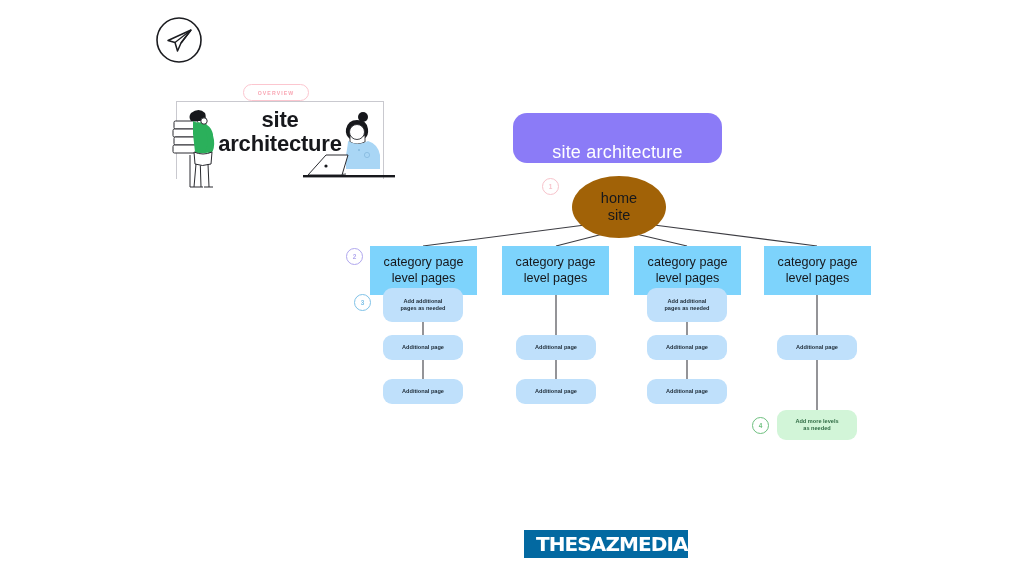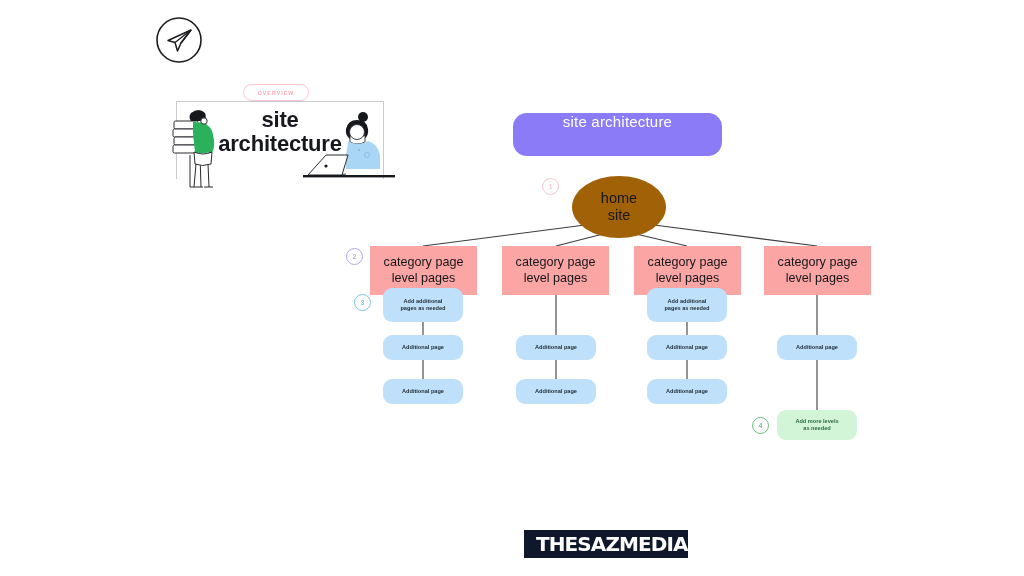--- a/index.html
+++ b/index.html
@@ -28,40 +28,40 @@
   }
   .board-title{
     position:absolute;left:176px;top:108px;width:208px;
     text-align:center;font-weight:700;font-size:22px;line-height:24px;
     color:#17181c;letter-spacing:-.2px;
   }
   .illus{position:absolute;left:160px;top:95px;width:240px;height:95px;}
 
   
   .title-pill{
-    position:absolute;left:513px;top:113px;width:209px;height:43px;
+    position:absolute;left:513px;top:113px;width:209px;height:50px;
     background:#8b7bf7;border-radius:14px;
-    display:flex;align-items:flex-start;justify-content:center;
-    color:#ffffff;font-size:15px;letter-spacing:.2px;
+    display:flex;align-items:flex-end;justify-content:center;
+    color:#ffffff;font-size:18px;letter-spacing:.2px;
   }
 
   
   .wires{position:absolute;left:0;top:0;width:1024px;height:576px;pointer-events:none;}
 
   
   .home-node{
     position:absolute;left:572px;top:176px;width:94px;height:62px;
     background:#a16207;border-radius:50%;
     display:flex;flex-direction:column;align-items:center;justify-content:center;
     font-size:14.5px;color:#17181c;line-height:17px;
   }
 
   
   .cat-box{
-    position:absolute;width:107px;height:49px;background:#fca5a5;
+    position:absolute;width:107px;height:49px;background:#7dd3fc;
     display:flex;flex-direction:column;align-items:center;justify-content:center;
     font-size:12.6px;color:#16171b;line-height:15.5px;text-align:center;
   }
 
   
   .blue-box{
     position:absolute;background:#bfe0fb;border-radius:9px;
     display:flex;flex-direction:column;align-items:center;justify-content:center;
     font-size:5.6px;color:#22303c;line-height:7.4px;text-align:center;font-weight:600;
   }
@@ -78,21 +78,21 @@
     font-size:6.4px;font-weight:600;background:#fff;
   }
   .m-pink{color:#f7c3cb;}
   .m-purple{color:#b0a7ee;}
   .m-blue{color:#7fc2e8;}
   .m-green{color:#6ec07f;}
 
   
   .footer-logo{
     position:absolute;left:524px;top:530px;width:164px;height:28px;
-    background:#0f172a;display:flex;align-items:center;gap:5px;padding:0 7px;
+    background:#0369a1;display:flex;align-items:center;gap:5px;padding:0 7px;
     box-sizing:border-box;
   }
   .footer-word{
     color:#ffffff;font-size:20px;font-weight:700;letter-spacing:-.9px;
     font-family:"DejaVu Sans", sans-serif;line-height:1;
   }
 </style>
 </head>
 <body>
 

